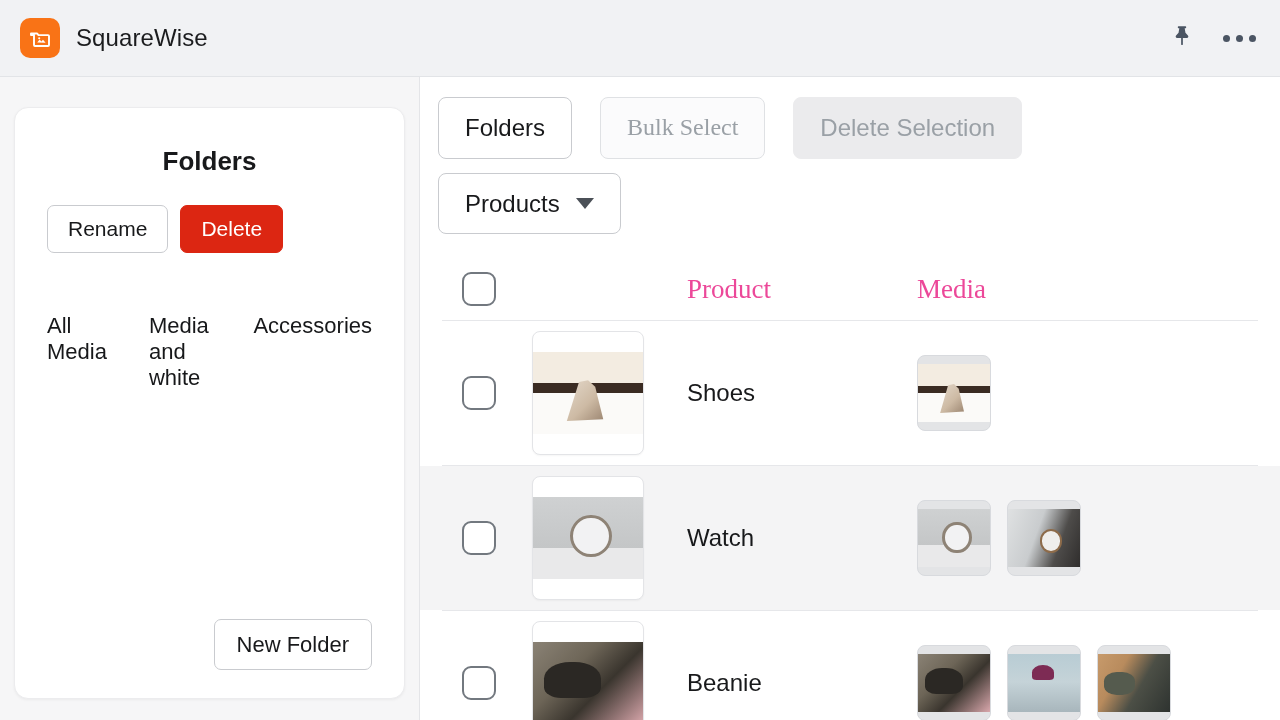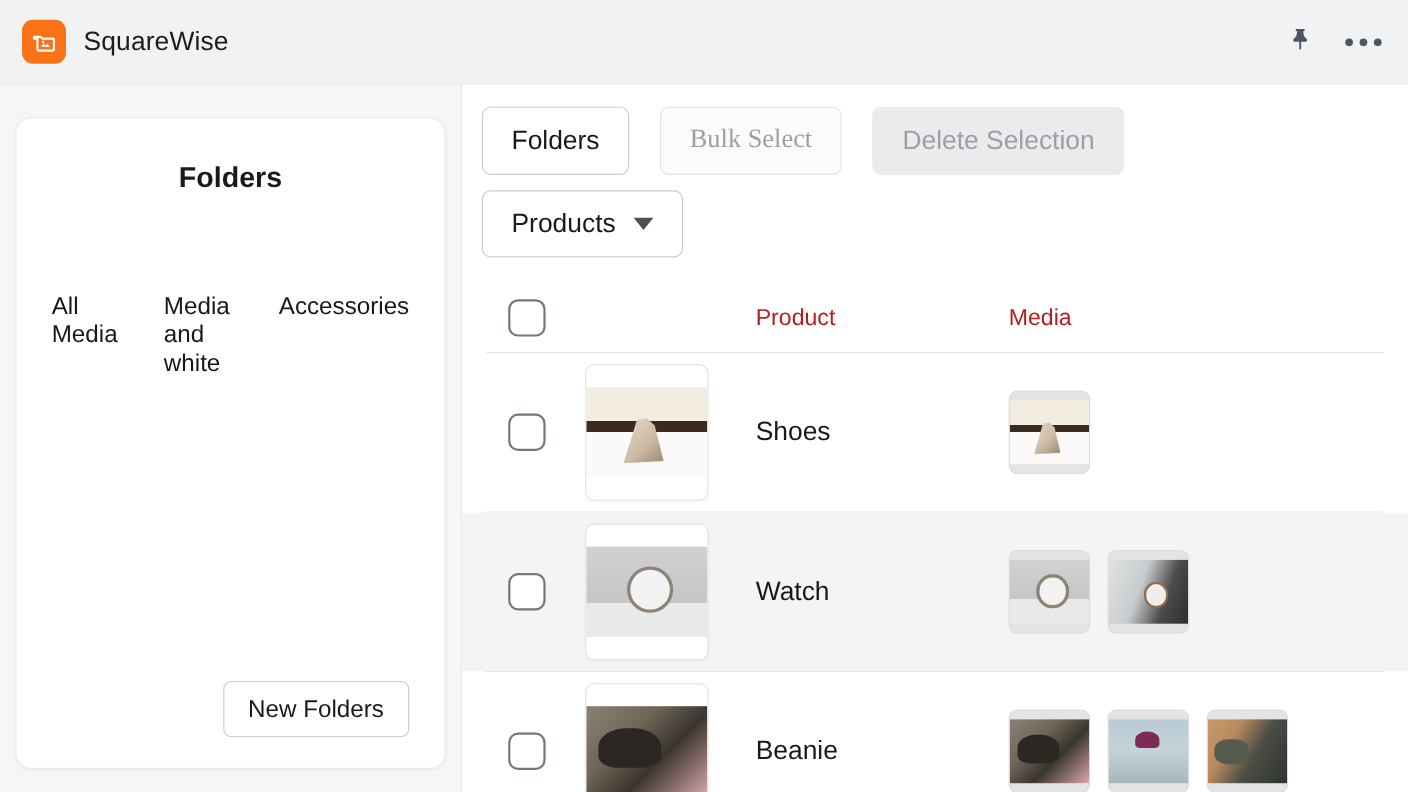--- a/index.html
+++ b/index.html
@@ -98,21 +98,21 @@
   .thead {
     display: flex; align-items: center;
     padding: 14px 0 14px 0;
     border-bottom: 1px solid #e6e7ea;
     margin: 0 22px 0 22px;
   }
   .col-check { width: 90px; min-width: 90px; display: flex; align-items: center; padding-left: 20px; }
   .col-thumb { width: 155px; min-width: 155px; display: flex; align-items: center; }
   .col-product { width: 230px; min-width: 230px; display: flex; align-items: center; }
   .col-media { flex: 1; display: flex; align-items: center; gap: 16px; }
-  .th { font-size: 21px; color: #b91c1c; }
+  .th { font-size: 27px; color: #ec4899; font-family: Liberation Serif, serif; }
 
   .checkbox {
     width: 34px; height: 34px; border-radius: 9px;
     border: 2.5px solid #72787f; background: #ffffff;
     cursor: pointer;
   }
   .row {
     display: flex; align-items: center;
     height: 145px;
     border-bottom: 1px solid #e6e7ea;
@@ -235,29 +235,33 @@
       </div>
     </div>
   </div>
 
   <div class="body">
 
     <div class="sidebar">
       <div class="folder-card">
         <div class="panel-title">Folders</div>
 
+        <div class="folder-actions">
+          <button class="btn">Rename</button>
+          <button class="btn btn-danger">Delete</button>
+        </div>
 
         <div class="folder-list">
           <div class="folder-item">All Media</div>
           <div class="folder-item">Media and white</div>
           <div class="folder-item">Accessories</div>
         </div>
 
         <div class="folder-footer">
-          <button class="btn btn-newfolder">New Folders</button>
+          <button class="btn btn-newfolder">New Folder</button>
         </div>
       </div>
     </div>
 
     <div class="main">
 
       <div class="toolbar">
         <div class="toolbar-row">
           <button class="tbtn">Folders</button>
           <button class="tbtn muted">Bulk Select</button>

